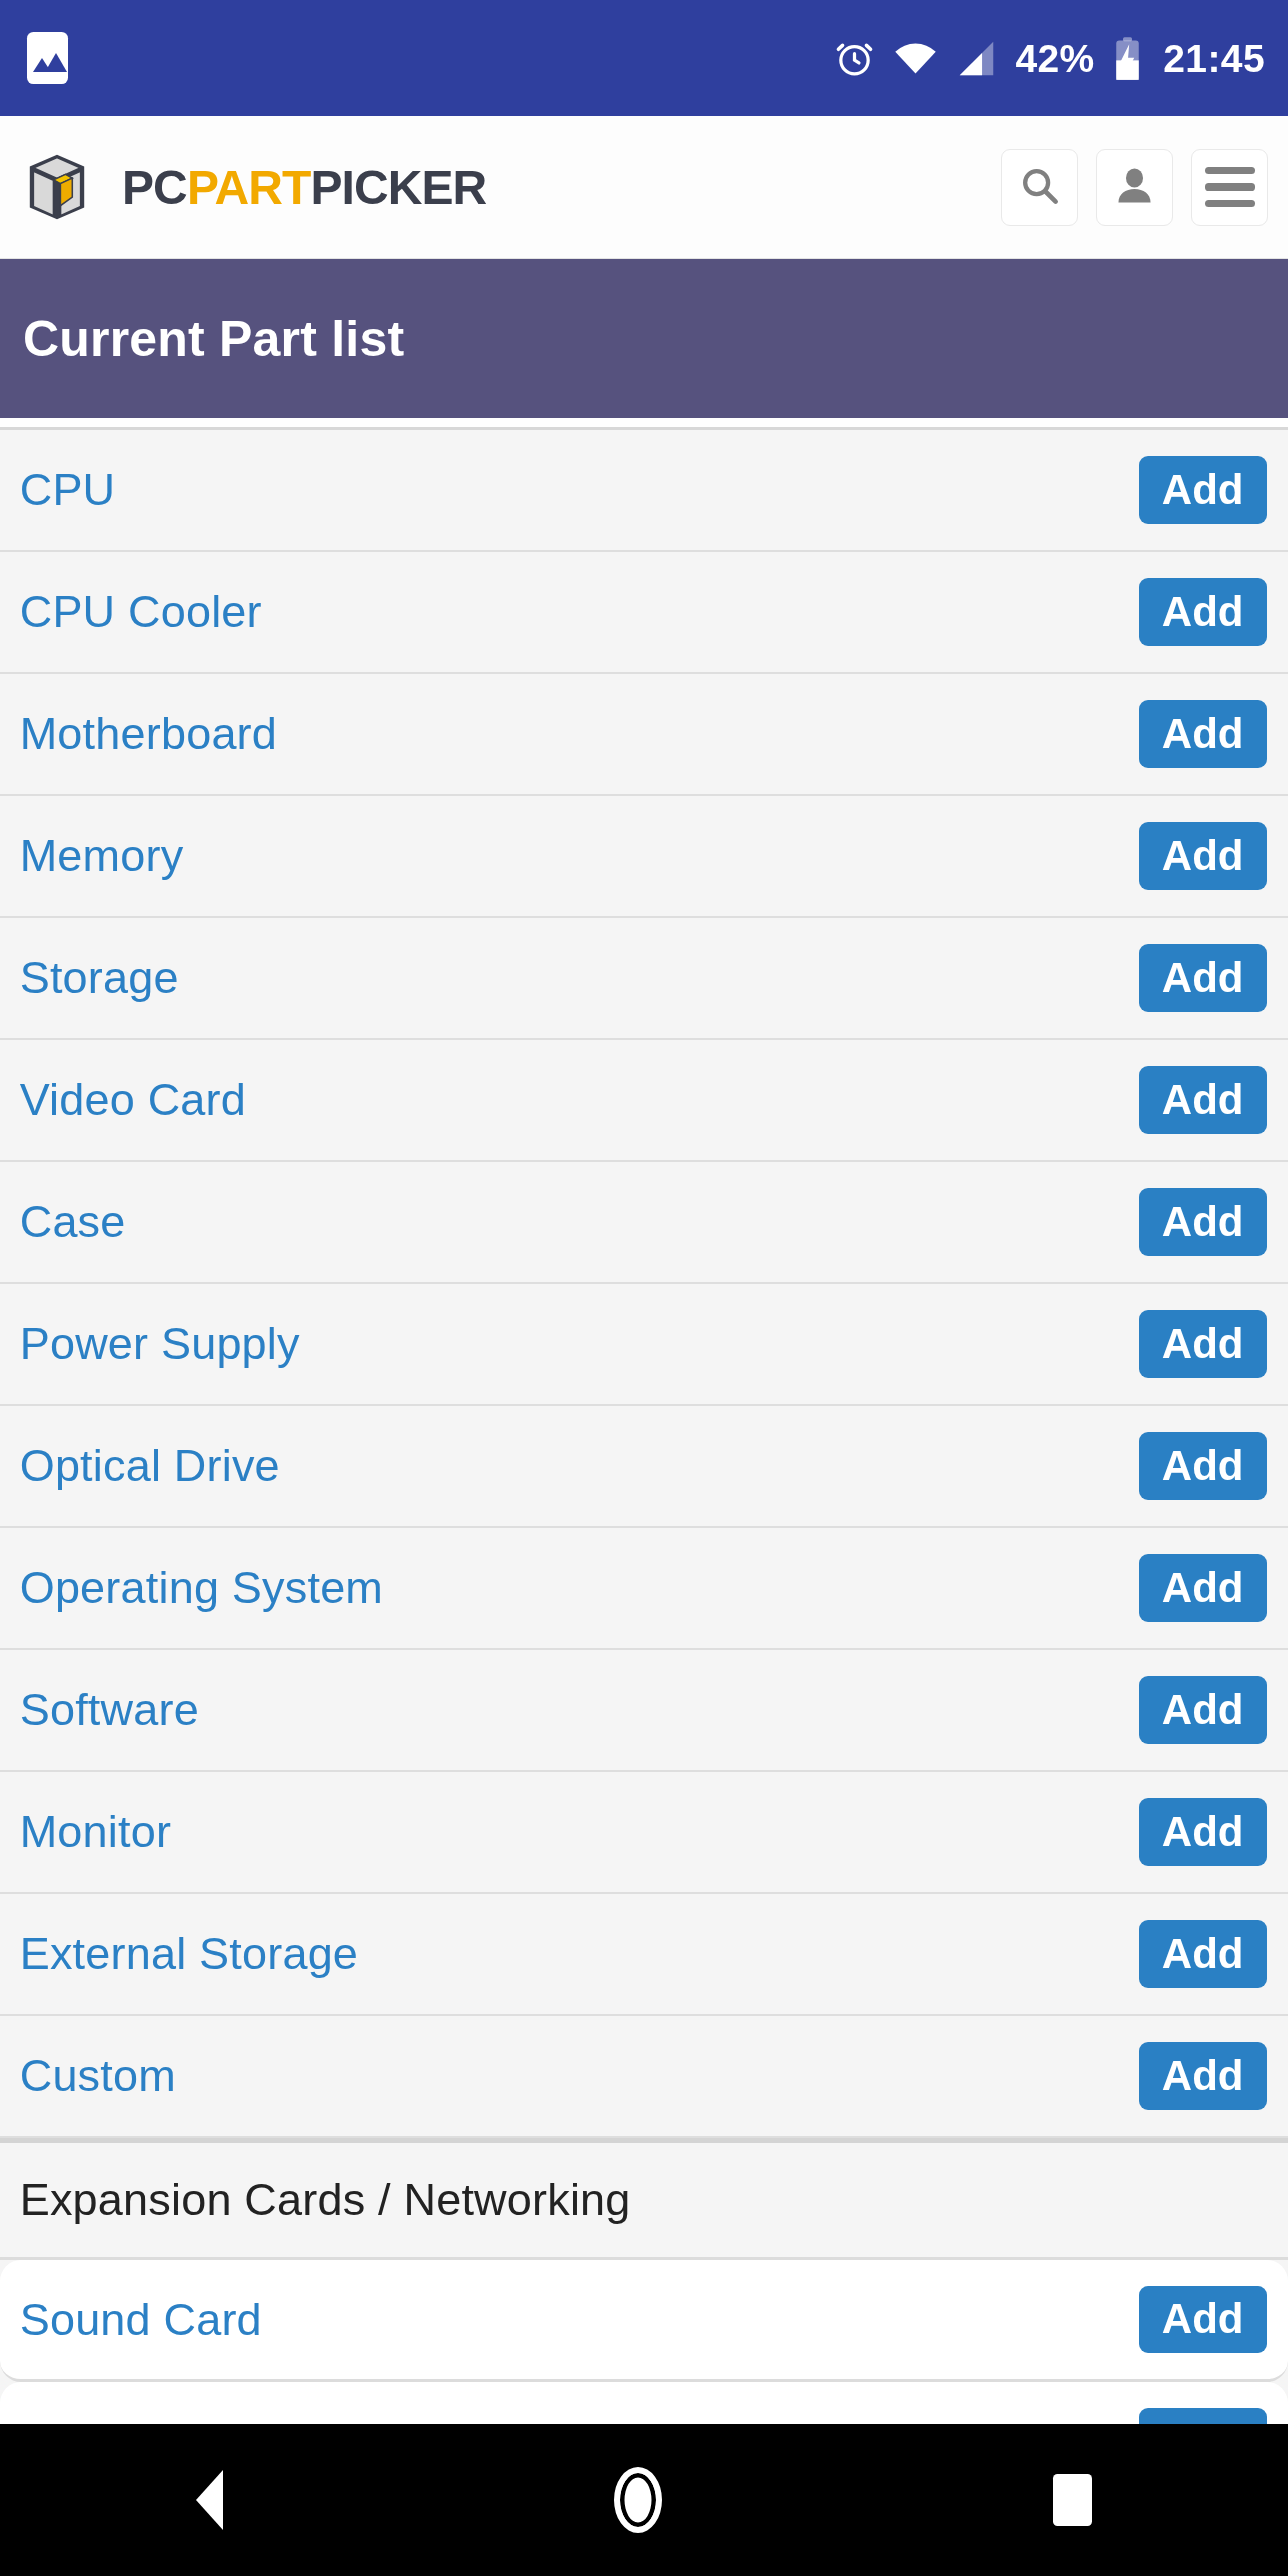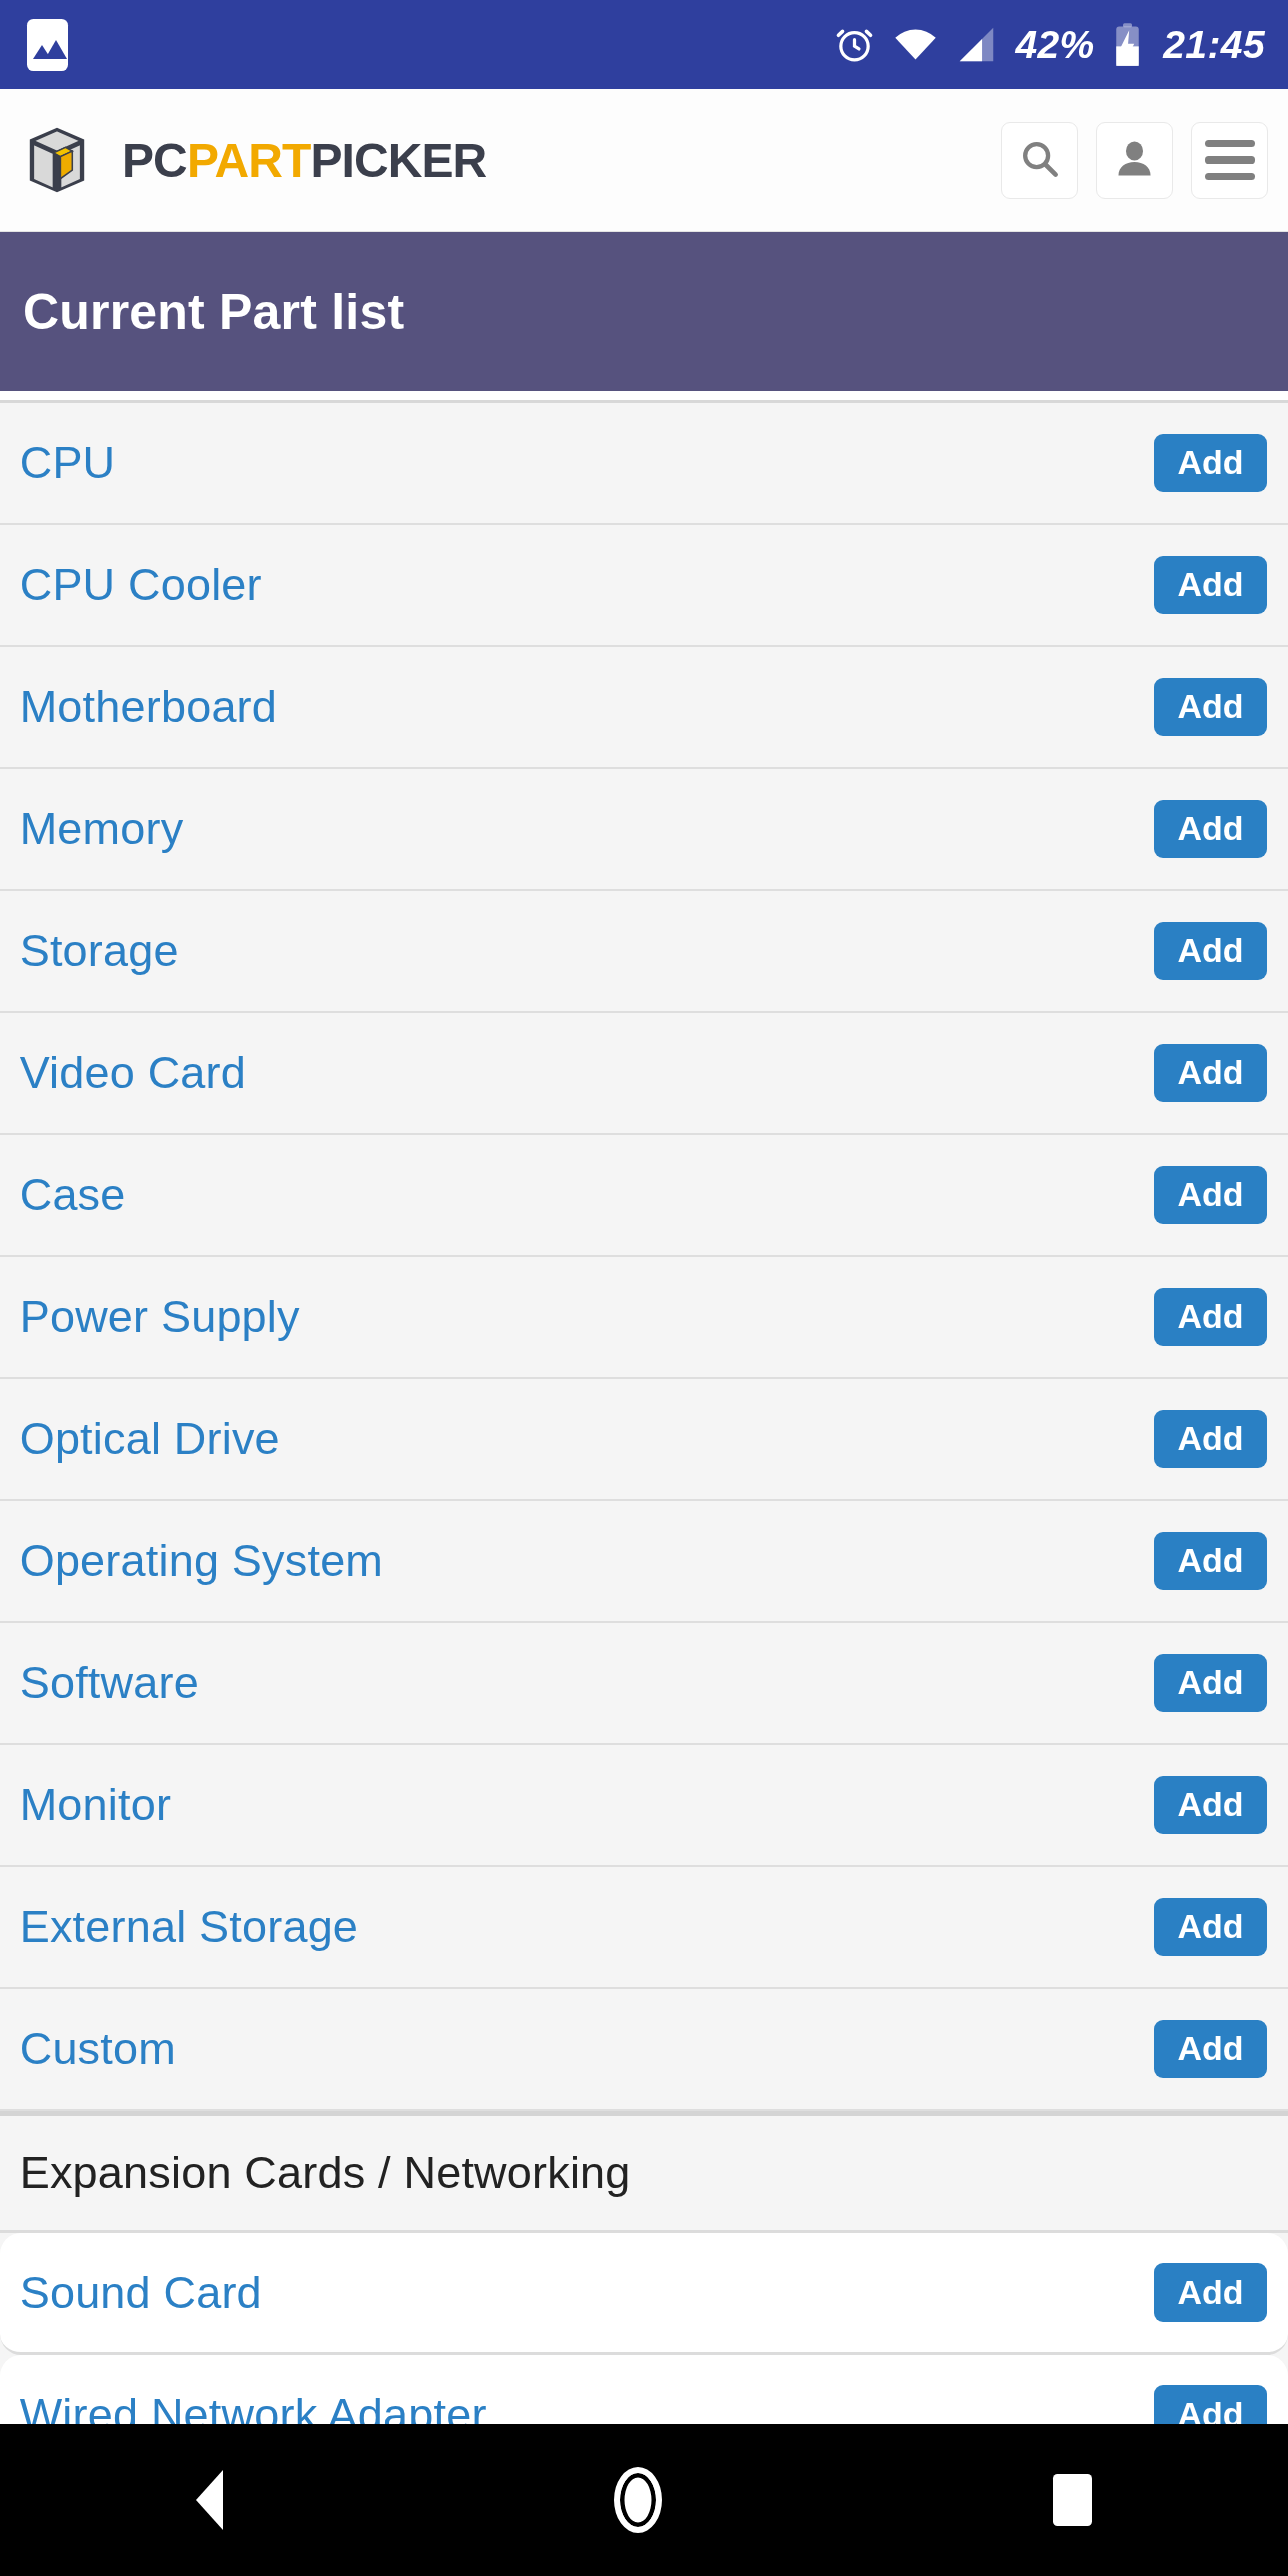--- a/index.html
+++ b/index.html
@@ -5,24 +5,23 @@
   * { margin:0; padding:0; box-sizing:border-box; }
   html, body {
     width:1288px; height:2576px;
     background:#ffffff;
     font-family:"Liberation Sans", sans-serif;
     overflow:hidden;
   }
 
   
   .status-bar{
-    height:89px; background:#2f3f9e;
+    height:116px; background:#2f3f9e;
     display:flex; align-items:center; justify-content:space-between;
     padding:0 23px 0 27px;
-    font-style:italic;
   }
   .status-left{ display:flex; align-items:center; }
   .photo-icon{
     width:41px; height:52px; background:#ffffff; border-radius:6.3px;
     position:relative; overflow:hidden;
   }
   .photo-icon::after{
     content:""; position:absolute; left:6.3px; bottom:11.6px;
     width:0; height:0;
     border-left:9px solid transparent; border-right:9px solid transparent;
@@ -82,21 +81,21 @@
     height:122px; display:flex; align-items:center; justify-content:space-between;
     padding:0 21.5px 0 19.7px;
     background:#f5f5f5; border-bottom:2.7px solid #dedede;
   }
   .row-label{
     color:#2b80c5; font-size:45px; font-weight:400; letter-spacing:0.2px;
     white-space:nowrap;
   }
   .add-btn{
     background:#2a80c4; color:#ffffff;
-    font-size:34px; font-weight:700;
+    font-size:42px; font-weight:700;
     padding:10.7px 23px; border-radius:9px; border:none;
     line-height:1.1; min-width:107px; text-align:center;
   }
   .section-head{
     height:122px; display:flex; align-items:center;
     padding:0 21.5px 0 19.7px;
     background:#f5f5f5;
     border-top:5.4px solid #d4d4d4; border-bottom:3.6px solid #dcdcdc;
   }
   .section-head span{

